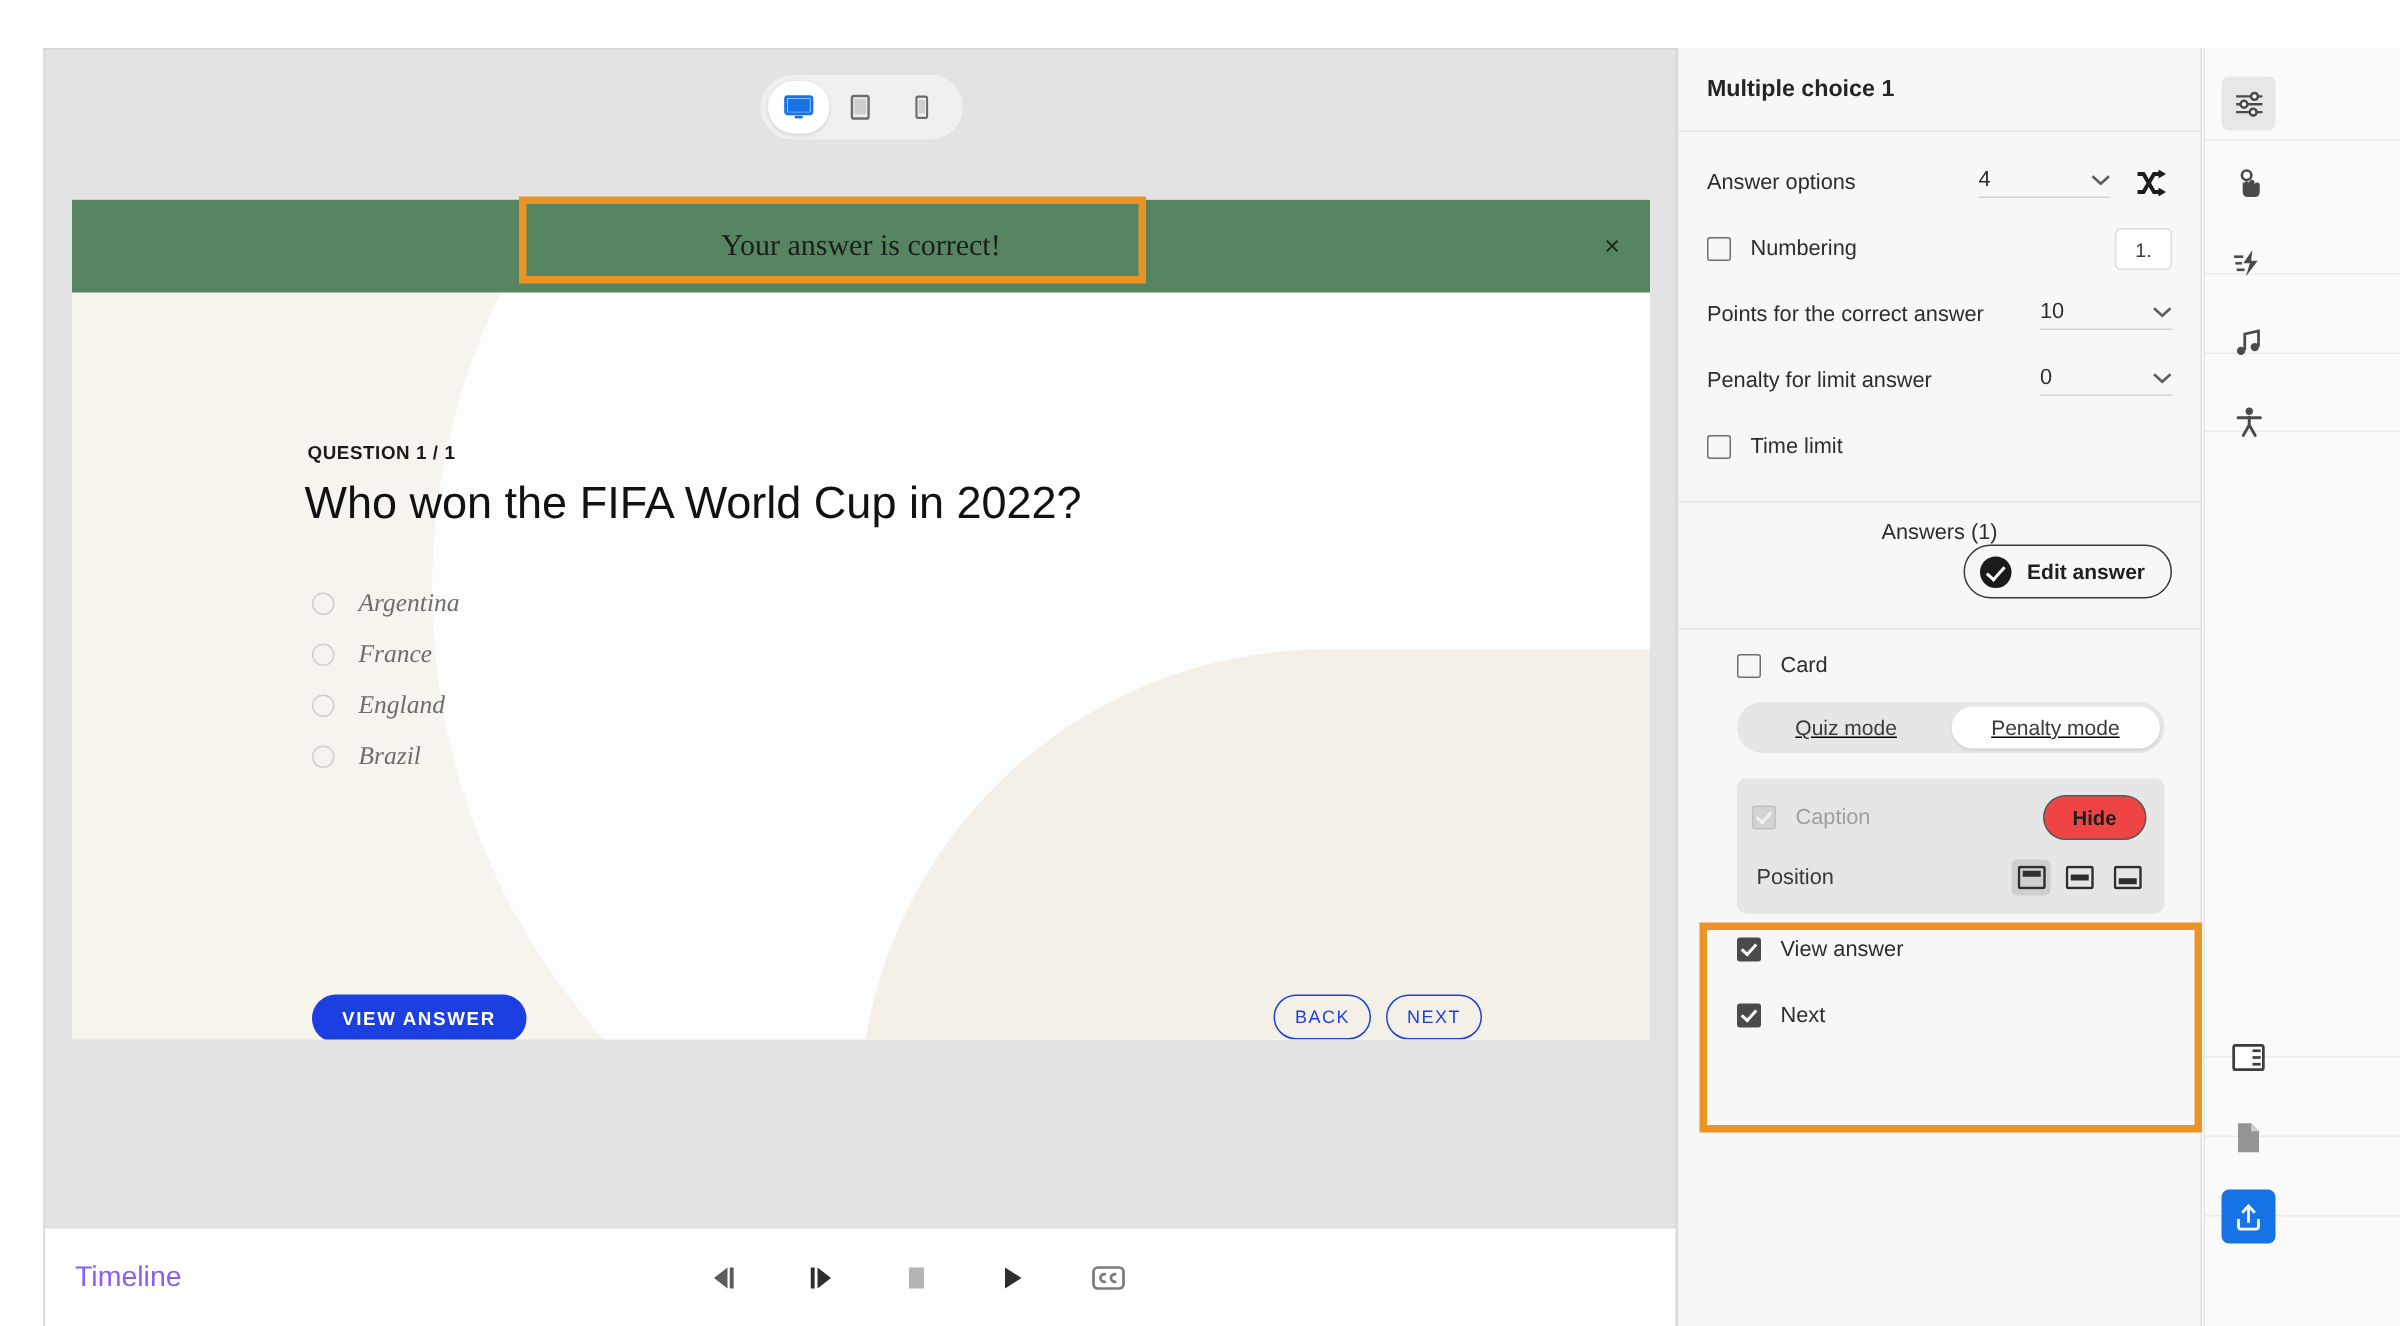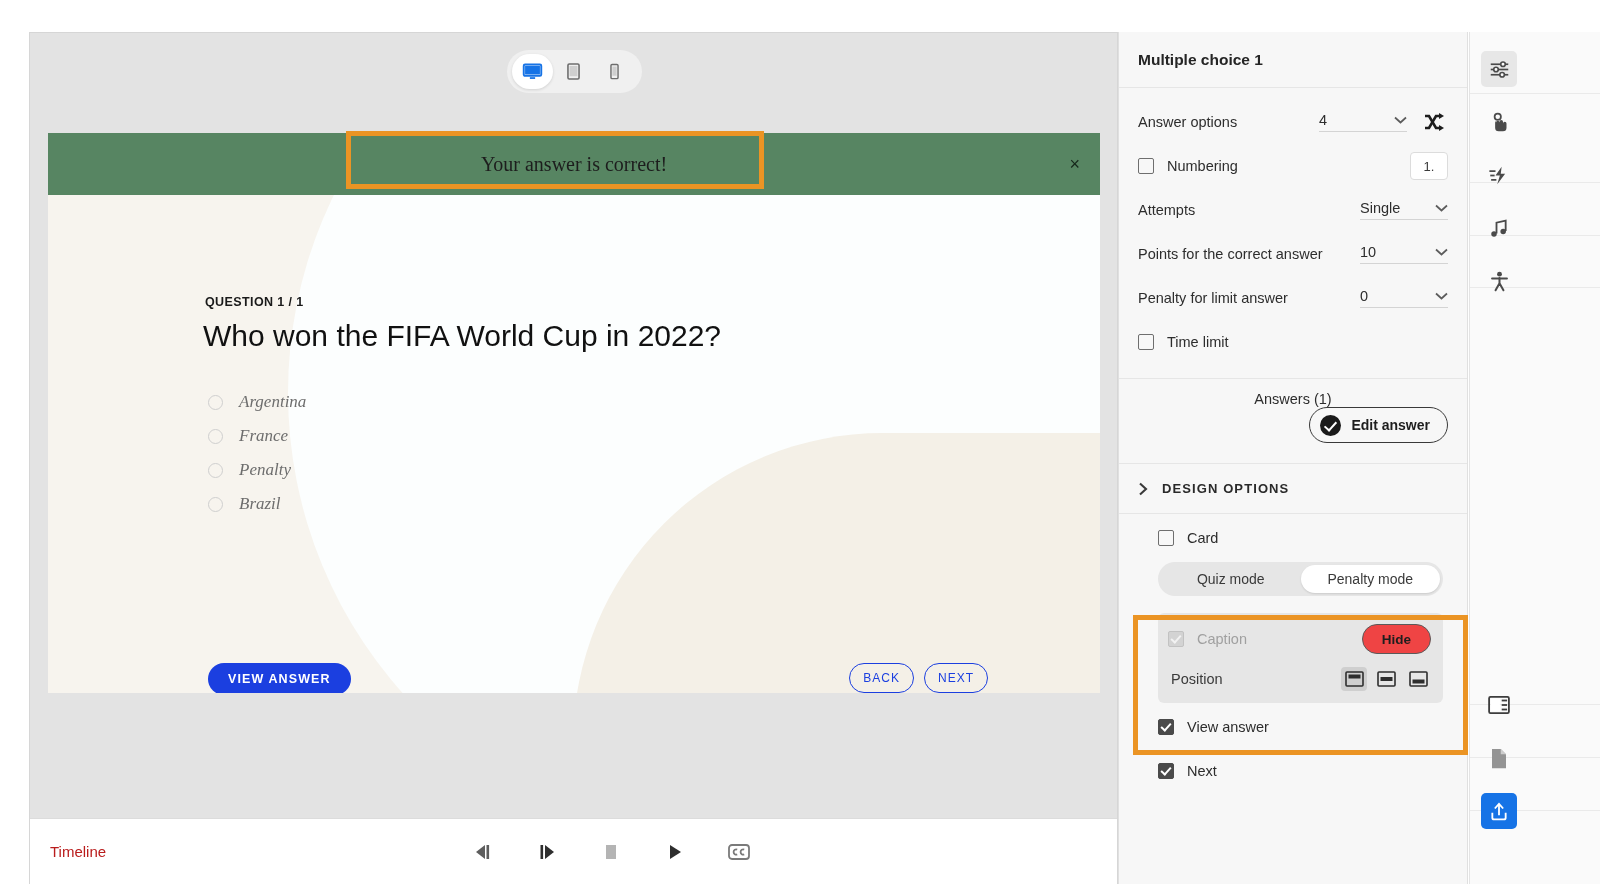--- a/index.html
+++ b/index.html
@@ -169,21 +169,21 @@
   .timeline-bar {
     position: absolute;
     left: 0; bottom: 0;
     width: 1087px; height: 66px;
     background: #ffffff;
     border-top: 1px solid #dcdcdc;
     display: flex; align-items: center;
   }
   .timeline-label {
     margin-left: 20px;
-    font-size: 15px; color: #b91c1c;
+    font-size: 19px; color: #8b5cf6;
   }
   .transport {
     position: absolute;
     left: 440px;
     display: flex; align-items: center;
     gap: 38px;
   }
   .tp-btn { cursor: pointer; display:flex; align-items:center; justify-content:center; width:26px; height:26px;}
 
   
@@ -290,20 +290,21 @@
 
   .mode-toggle {
     display: flex;
     background: #e6e6e6;
     border-radius: 20px;
     height: 34px;
     margin: 4px 0 17px 20px;
     width: 285px;
     align-items: center;
     padding: 3px;
+    text-decoration: underline;
   }
   .mode-opt {
     flex: 1; height: 28px;
     display: flex; align-items: center; justify-content: center;
     font-size: 14px; color: #3a3a3a;
     border-radius: 16px;
     cursor: pointer;
   }
   .mode-opt.active { background: #ffffff; box-shadow: 0 1px 2px rgba(0,0,0,.12); }
 
@@ -419,21 +420,21 @@
           <div class="option-row">
             <span class="radio"></span>
             <span class="option-label">Argentina</span>
           </div>
           <div class="option-row">
             <span class="radio"></span>
             <span class="option-label">France</span>
           </div>
           <div class="option-row">
             <span class="radio"></span>
-            <span class="option-label">Penalty</span>
+            <span class="option-label">England</span>
           </div>
           <div class="option-row">
             <span class="radio"></span>
             <span class="option-label">Brazil</span>
           </div>
         </div>
 
         <div class="btn-view-answer">VIEW ANSWER</div>
 
         <div class="nav-btns">
@@ -507,32 +508,20 @@
         </span>
       </div>
 
       <div class="cb-row">
         <span class="cb"></span>
         <span class="cb-label">Numbering</span>
         <span class="spacer"></span>
         <span class="numbering-box">1.</span>
       </div>
 
-      <div class="fld-row">
-        <span class="fld-label">Attempts</span>
-        <span class="spacer"></span>
-        <span class="sel" style="width:88px">
-          <span class="val">Single</span>
-          <span class="chev">
-            <svg width="13" height="8" viewBox="0 0 13 8">
-                <path d="M1 1.5 L6.5 6.5 L12 1.5" fill="none" stroke="#5c5c5c" stroke-width="1.7"></path>
-              </svg>
-          </span>
-        </span>
-      </div>
 
       <div class="fld-row">
         <span class="fld-label">Points for the correct answer</span>
         <span class="spacer"></span>
         <span class="sel" style="width:88px">
           <span class="val">10</span>
           <span class="chev">
             <svg width="13" height="8" viewBox="0 0 13 8">
                 <path d="M1 1.5 L6.5 6.5 L12 1.5" fill="none" stroke="#5c5c5c" stroke-width="1.7"></path>
               </svg>
@@ -562,28 +551,20 @@
     <div class="rp-section">
       <div class="answers-row">
         <span class="fld-label">Answers (1)</span>
         <span class="btn-edit-answer">
           <span class="check-badge"></span>
           <span>Edit answer</span>
         </span>
       </div>
     </div>
 
-    <div class="accordion">
-      <span>
-        <svg width="10" height="14" viewBox="0 0 10 14">
-            <path d="M2 1.5 L8 7 L2 12.5" fill="none" stroke="#3a3a3a" stroke-width="2.1"></path>
-          </svg>
-      </span>
-      <span class="acc-title">DESIGN OPTIONS</span>
-    </div>
 
 
     <div class="comp-body">
 
       <div class="cb-row indent" style="height:40px">
         <span class="cb"></span>
         <span class="cb-label">Card</span>
       </div>
 
       <div class="mode-toggle">

